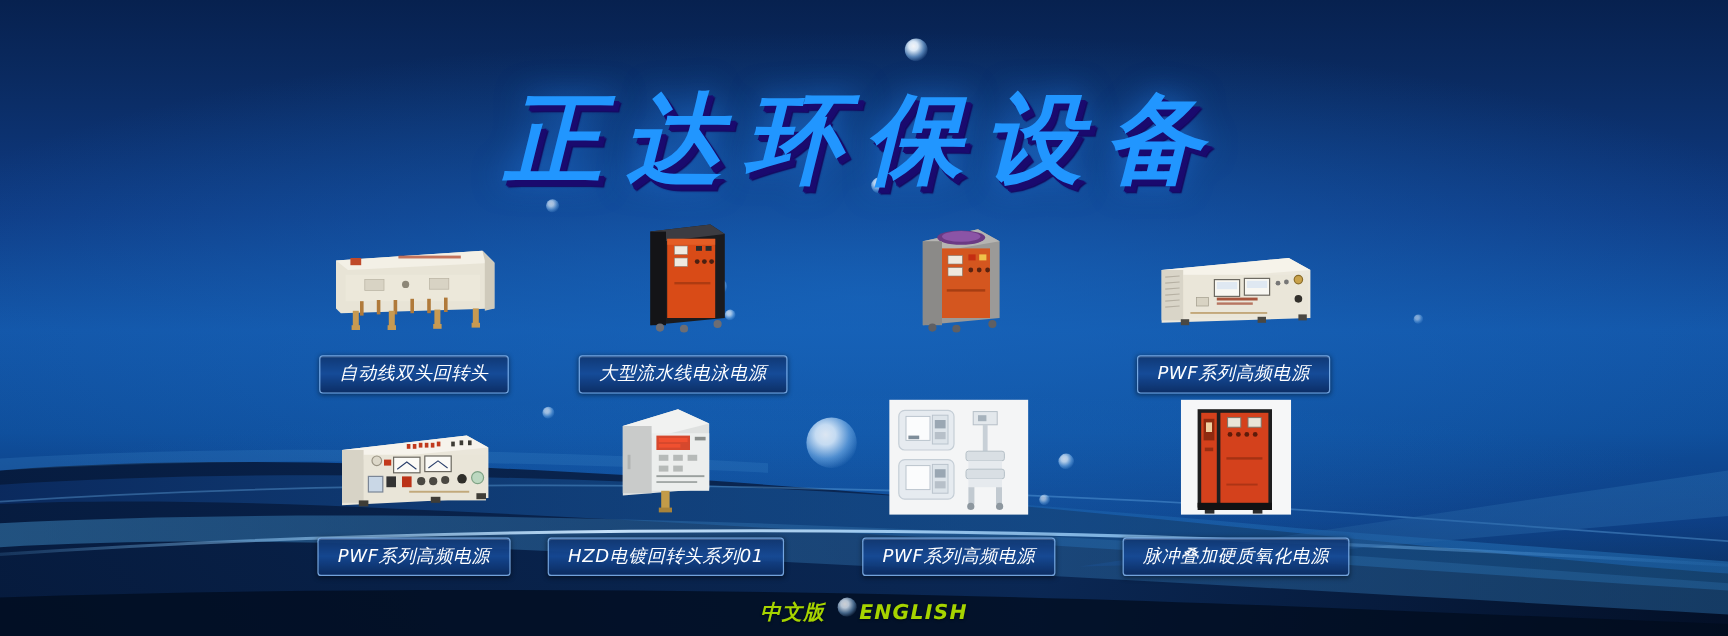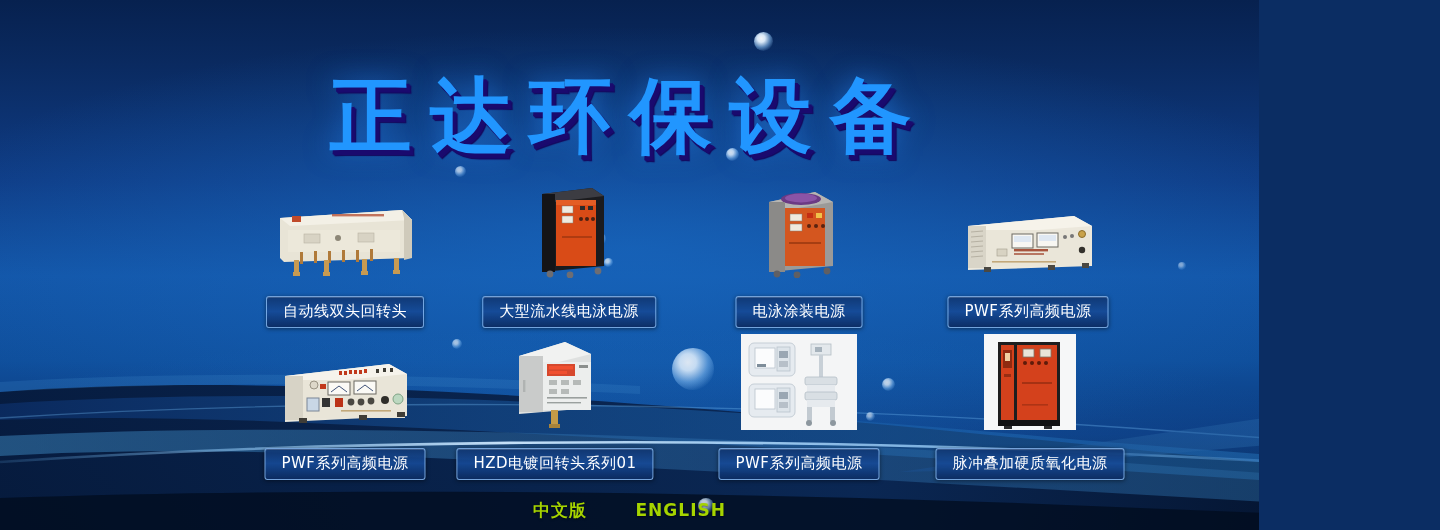--- a/index.html
+++ b/index.html
@@ -2,25 +2,26 @@
 <html><head>
 <meta charset="utf-8">
 <style>
   html,body{margin:0;padding:0;}
   body{
     width:1440px;height:530px;overflow:hidden;
     font-family:"Liberation Sans","DejaVu Sans",sans-serif;
     background:#0b2d63;
   }
   #stage{
-    position:relative;width:1259px;height:530px;overflow:hidden;
+    position:relative;width:1440px;height:530px;overflow:hidden;
     background:
       radial-gradient(120% 75% at 50% 108%, rgba(30,120,210,.55) 0%, rgba(30,120,210,0) 62%),
       radial-gradient(85% 60% at 50% 47%, rgba(24,104,192,.70) 0%, rgba(24,104,192,0) 70%),
       linear-gradient(180deg,#07214f 0%,#0a2a60 12%,#0f3c85 34%,#1356a8 52%,#0f4f9c 68%,#0c3a7e 82%,#072247 94%,#041531 100%);
+    font-style: italic;
   }
   
   .waves{position:absolute;inset:0;width:1440px;height:530px;pointer-events:none;}
   
   .bokeh{position:absolute;border-radius:50%;pointer-events:none;
     background:radial-gradient(circle at 38% 34%, #ffffff 0%, #e4f2ff 22%, rgba(150,205,255,.55) 52%, rgba(90,170,245,0) 78%);}
   
   #title{
     position:absolute;left:0;right:0;top:62px;text-align:center;
     font-family:"DejaVu Sans","Liberation Sans",sans-serif;
@@ -45,21 +46,21 @@
     border-radius:3px;
     background:linear-gradient(180deg,rgba(16,54,112,.92) 0%,rgba(22,74,150,.92) 48%,rgba(12,44,98,.94) 100%);
     box-shadow:0 1px 4px rgba(0,0,0,.45), inset 0 1px 0 rgba(255,255,255,.18);
     font-family:"DejaVu Sans","Liberation Sans",sans-serif;
     letter-spacing:.5px;
   }
   
   #langbar{position:absolute;left:0;right:0;bottom:8px;text-align:center;}
   #langbar a{
     color:#a6d400;font-size:17px;font-weight:bold;text-decoration:none;
-    margin:0 22px;letter-spacing:1px;
+    margin:0 12px;letter-spacing:1px;
     font-family:"DejaVu Sans","Liberation Sans",sans-serif;
     text-shadow:0 1px 2px rgba(0,0,0,.55);
   }
 </style>
 </head>
 <body>
 
 <div id="stage">
 
   <svg class="waves" viewBox="0 0 1440 530" preserveAspectRatio="none">
@@ -204,21 +205,20 @@
             <circle cx="66" cy="46" r="2"></circle>
           </g>
         <rect x="32" y="62" width="32" height="2" fill="#9e3a10" opacity=".85"></rect>
         <g fill="#5f5f63">
           <circle cx="20" cy="94" r="3.4"></circle>
             <circle cx="40" cy="95" r="3.4"></circle>
             <circle cx="70" cy="91" r="3.4"></circle>
         </g>
       </svg>
     </div>
-    <div class="label">电泳涂装电源</div>
   </div>
 
   <div class="cell" style="left:930px;top:200px;width:196px;height:128px;">
     <div class="shot">
       <svg width="144" height="74" viewBox="0 0 144 74">
         <polygon points="12,22 118,12 136,22 136,62 12,66" fill="#ece8dc"></polygon>
         <polygon points="12,22 118,12 136,22 30,30" fill="#f6f3ea"></polygon>
         <rect x="30" y="26" width="104" height="36" fill="#eae6d9"></rect>
         <rect x="12" y="22" width="18" height="42" fill="#d9d5c8"></rect>
         <g stroke="#b6b1a3" stroke-width="1">

